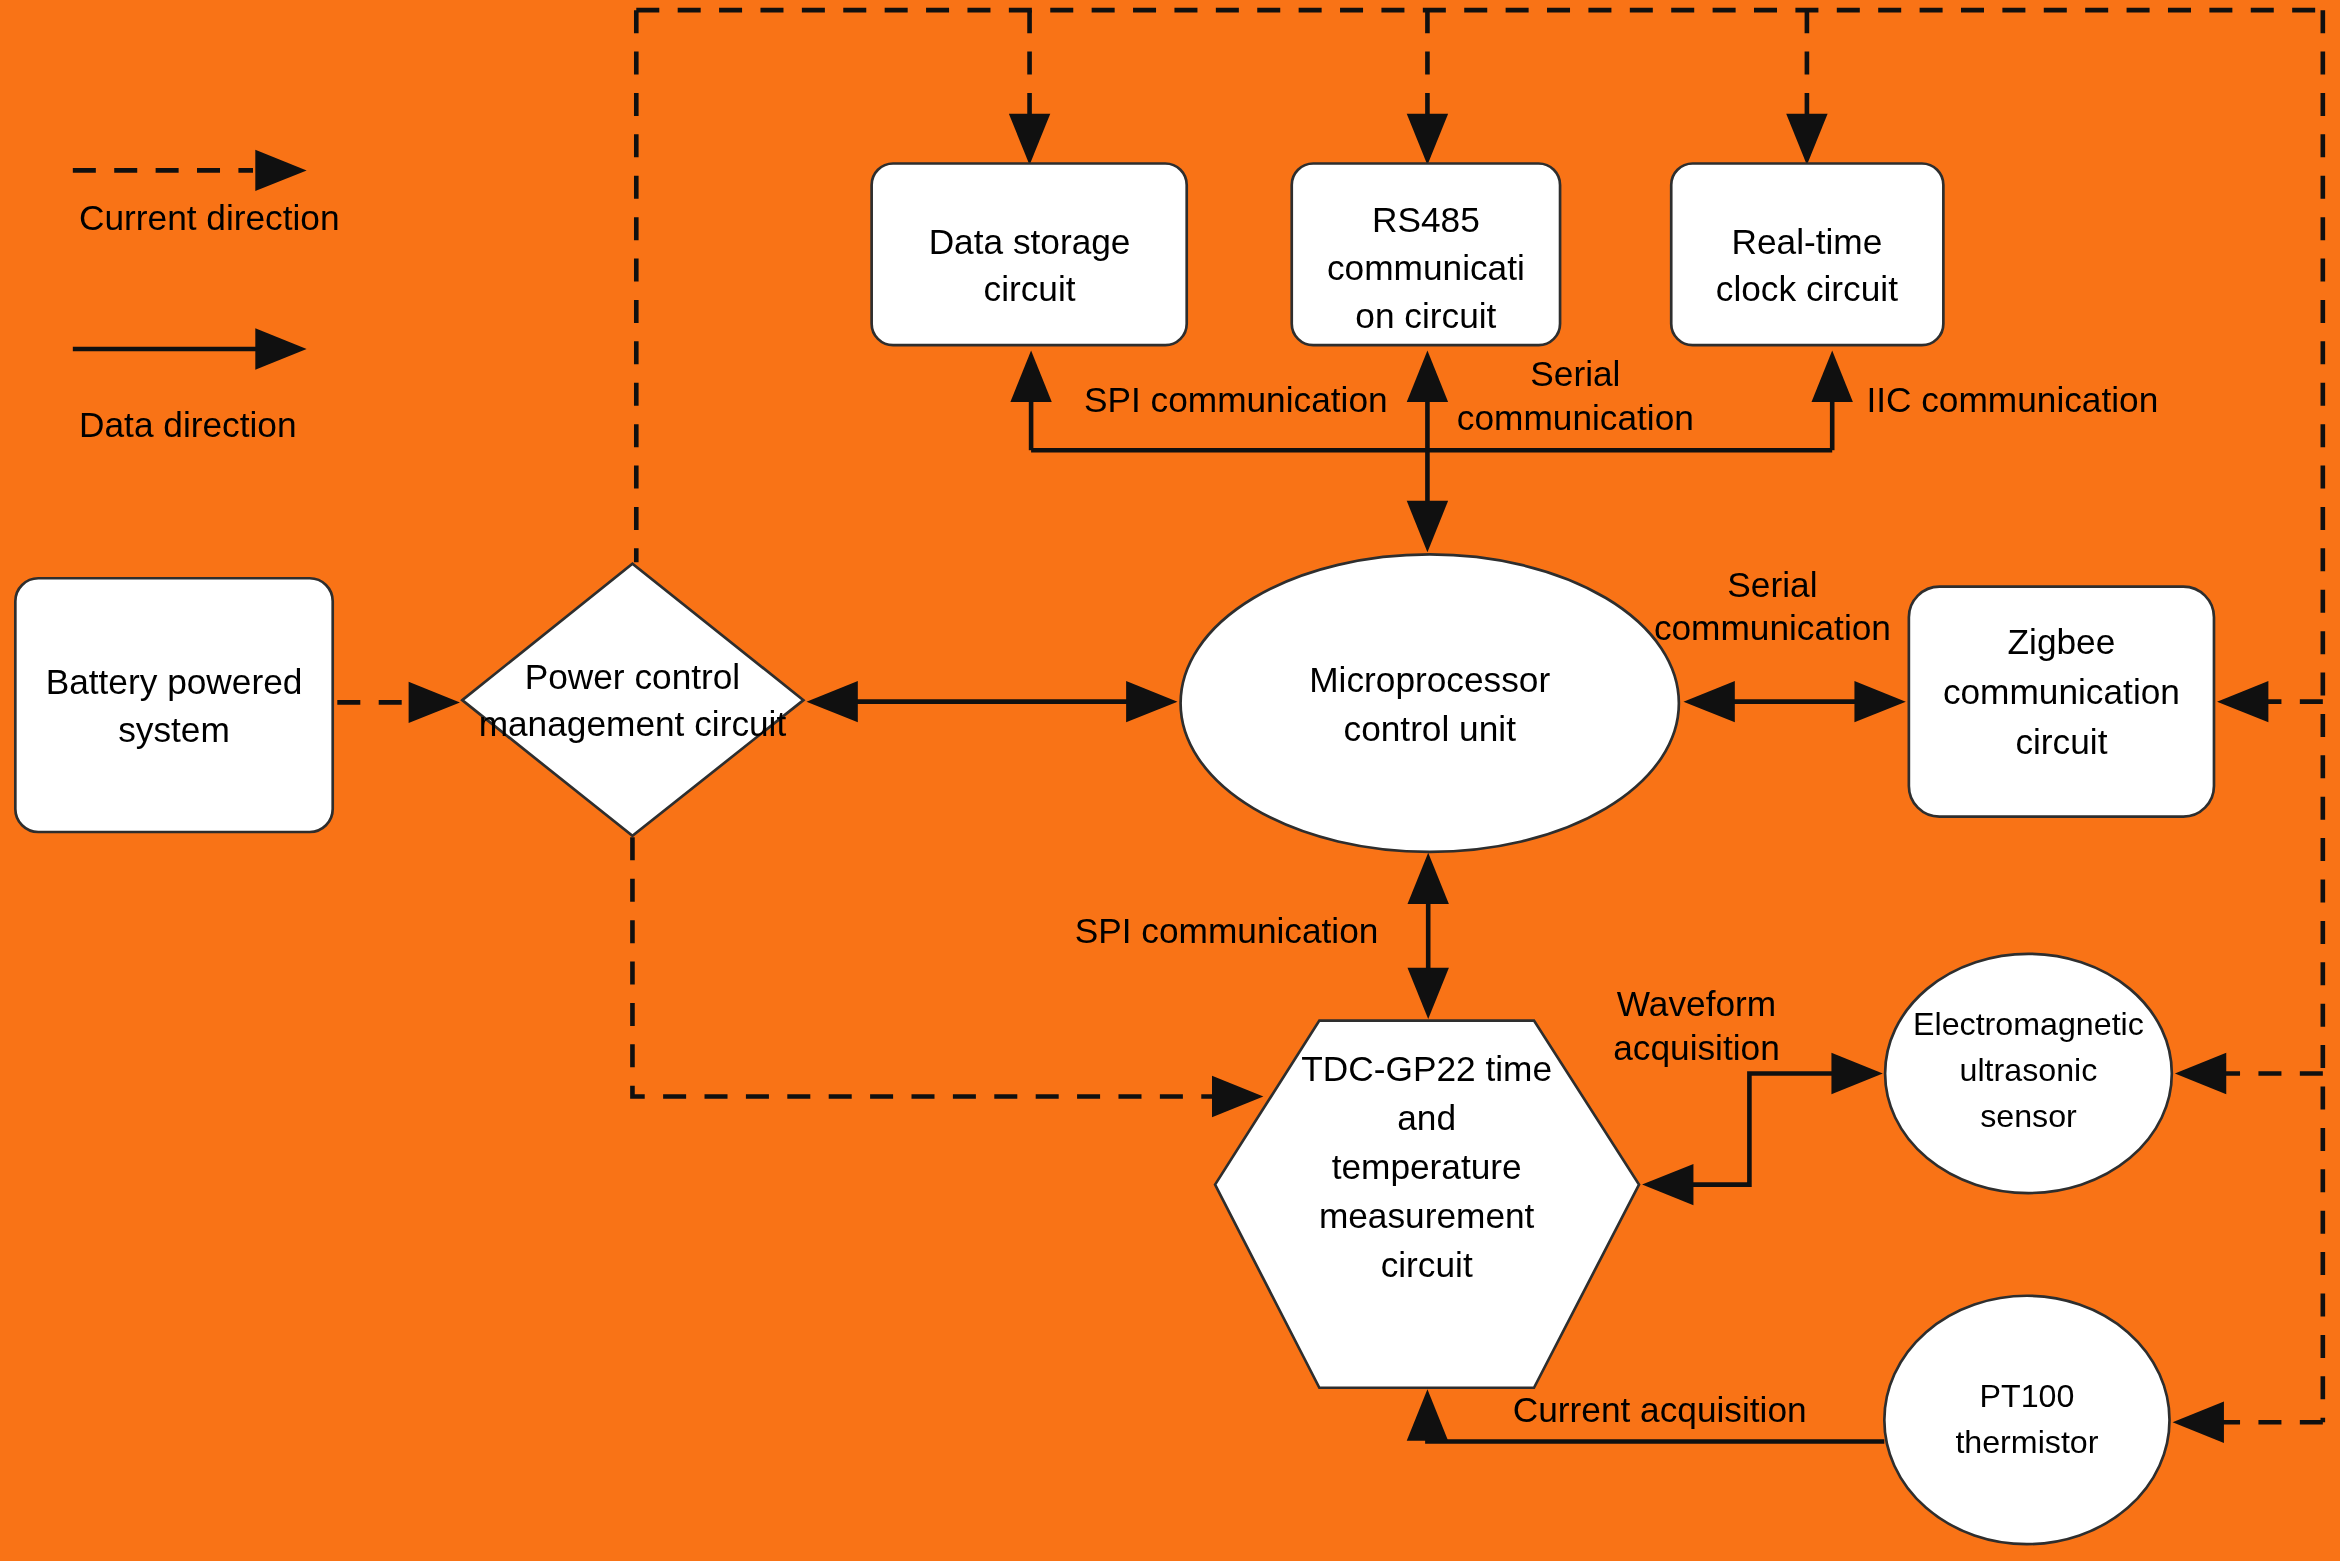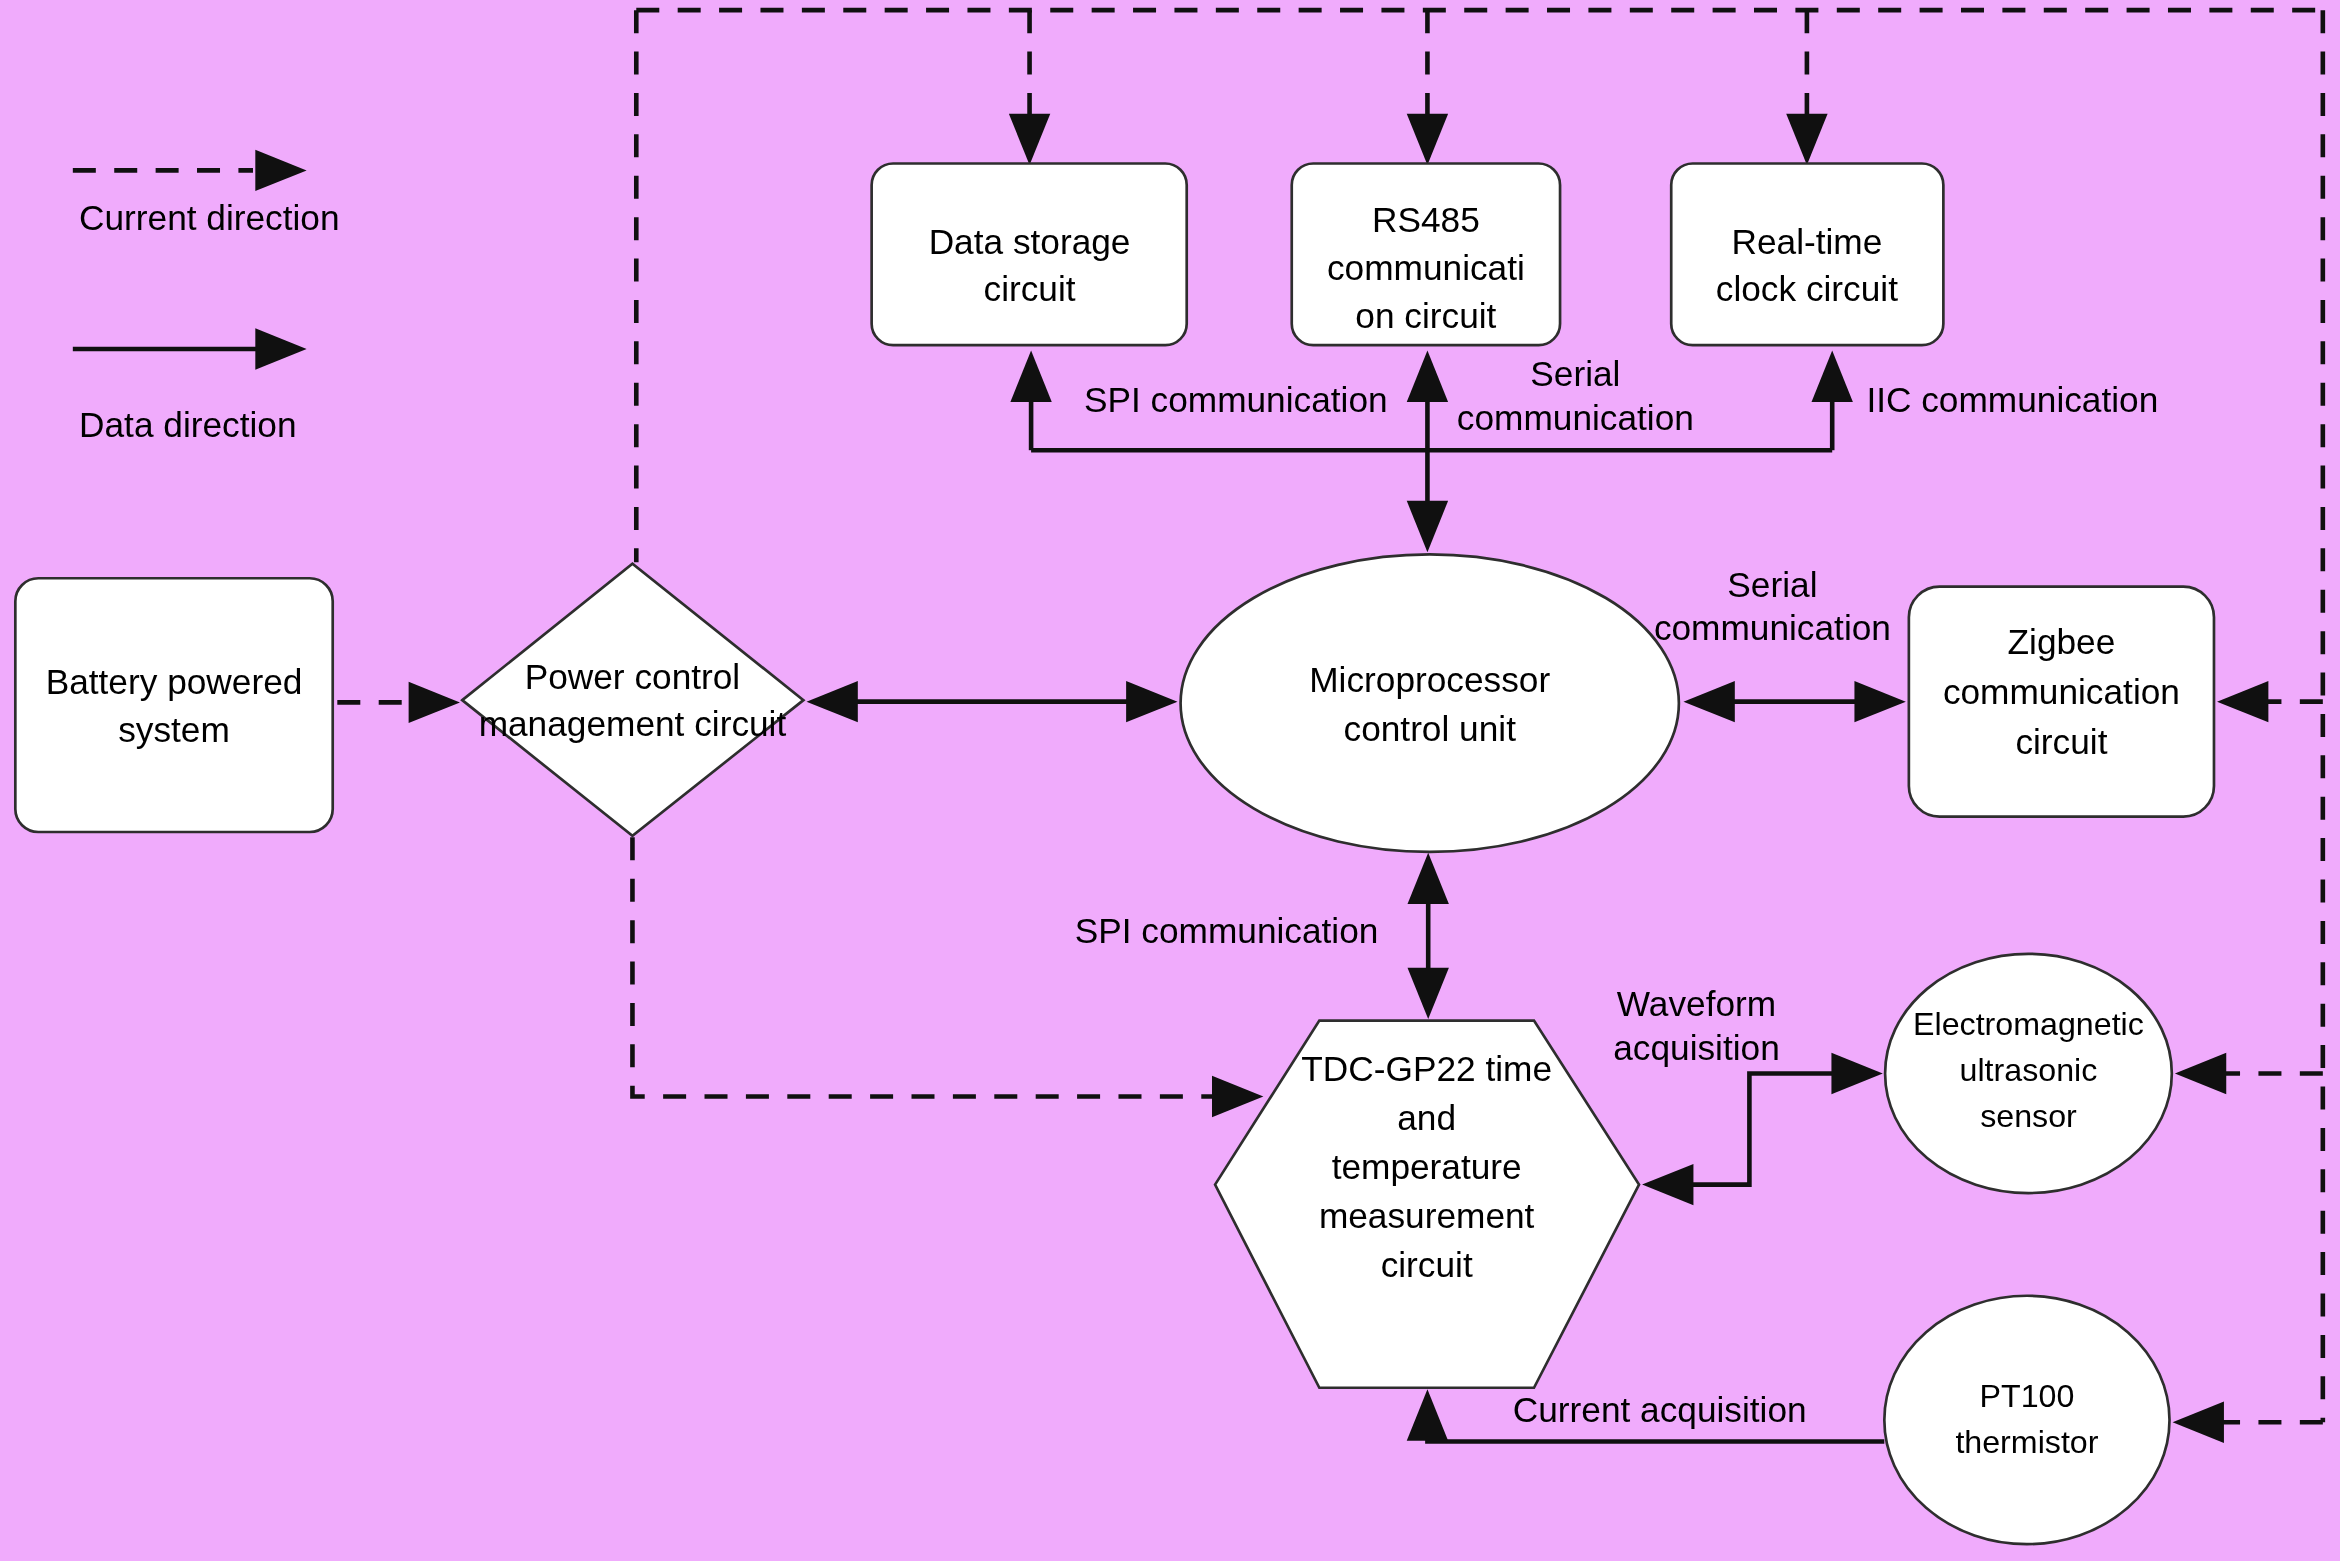--- a/index.html
+++ b/index.html
@@ -1,17 +1,17 @@
 <!DOCTYPE html>
 <html style="font-size:12.3px"><head>
 <meta charset="utf-8">
 <style>
   html,body{margin:0;padding:0;background:#ffffff;}
   body{font-family:"Liberation Sans", sans-serif;}
-  .canvas{position:relative;width:2340px;height:1562px;background:#f0abfc;}
+  .canvas{position:relative;width:2340px;height:1562px;background:#f97316;}
   svg{display:block;}
   .node{fill:#ffffff;stroke:#2e2e2e;stroke-width:3.5px;}
   .edge{stroke:#101010;stroke-width:6px;fill:none;}
   .dash{stroke:#101010;stroke-width:6px;fill:none;stroke-dasharray:30 24;}
   .head{fill:#101010;stroke:none;}
   .txt{fill:#000000;font-size:46px;text-anchor:middle;}
   .txt-s{fill:#000000;font-size:42px;text-anchor:middle;}
   .lbl{fill:#000000;font-size:46px;text-anchor:middle;}
 </style>
 </head>

